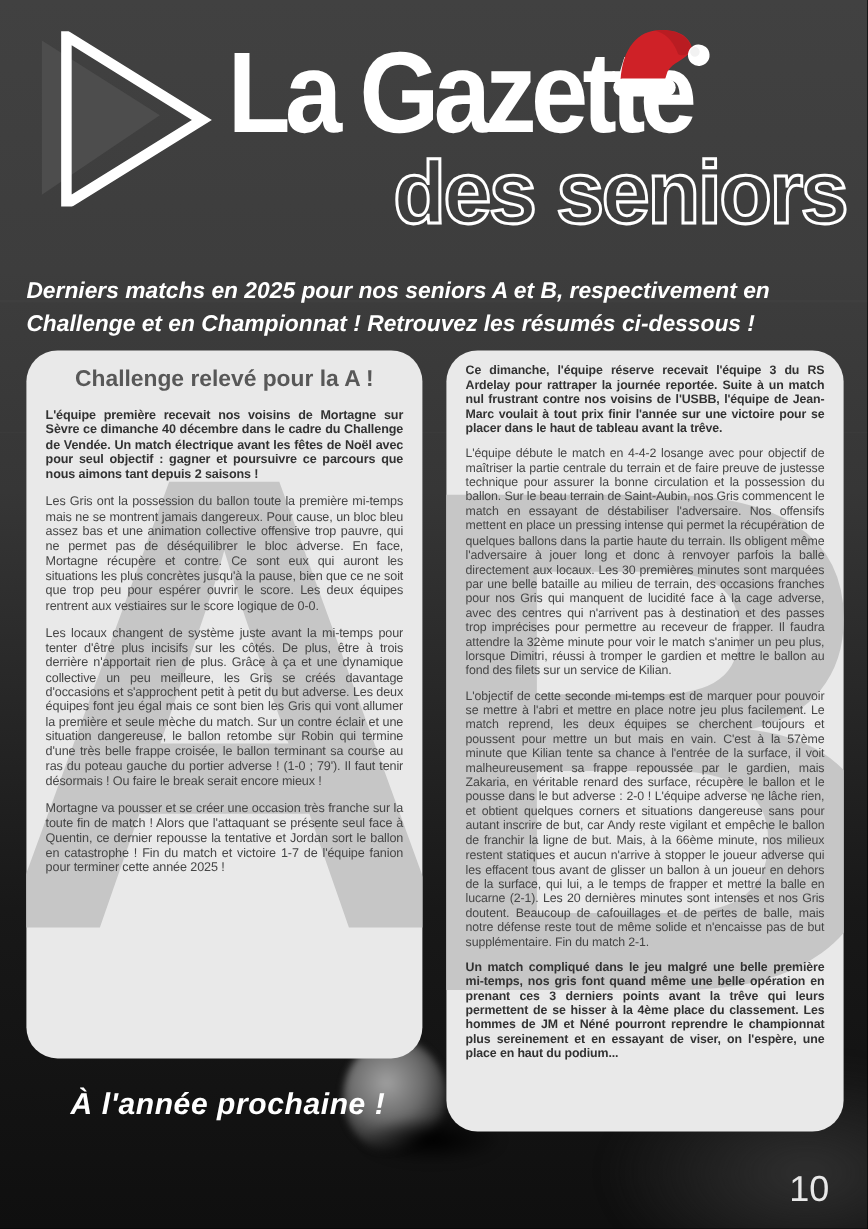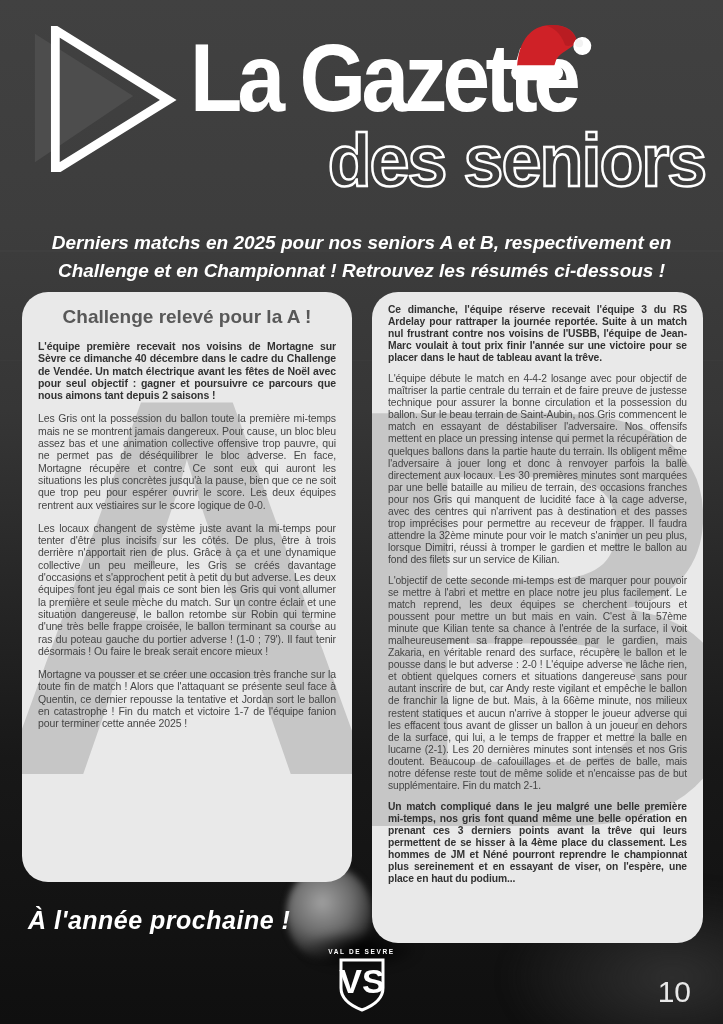--- a/index.html
+++ b/index.html
@@ -23,42 +23,42 @@
 
   
   .arrow-logo{position:absolute;left:32px;top:26px;width:145px;height:146px;}
   .title-main{position:absolute;left:148px;top:30px;width:470px;text-align:center;
     font-size:92px;font-weight:bold;color:#fff;letter-spacing:-5px;line-height:1.02;
     transform:scale(.93,1.04);transform-origin:center top;white-space:nowrap;}
   .title-sub{position:absolute;right:18px;top:124px;font-size:74px;font-weight:bold;
     letter-spacing:-2px;line-height:1;color:rgba(255,255,255,0);
     -webkit-text-stroke:2.5px #fff;transform:scaleX(.97);transform-origin:right top;white-space:nowrap;}
   .santa-hat{position:absolute;left:506px;top:20px;width:96px;height:74px;transform:rotate(-4deg);}
-  .subtitle{position:absolute;left:22px;right:22px;top:229px;text-align:center;color:#fff;
+  .subtitle{position:absolute;left:22px;right:22px;top:229px;color:#fff;
     font-weight:bold;font-style:italic;font-size:19px;line-height:1.45;}
 
   
   .card{position:absolute;top:292px;background:#e9e9e9;border-radius:26px;
     padding:12px 16px;box-sizing:border-box;overflow:hidden;}
   .card-left{left:22px;width:330px;height:590px;}
   .card-right{left:372px;width:331px;height:651px;}
   .watermark{position:absolute;inset:0;display:flex;align-items:center;justify-content:center;
     font-weight:bold;color:#c6c6c6;z-index:0;line-height:.9;pointer-events:none;user-select:none;}
   .card-left .watermark{font-size:540px;}
   .card-right .watermark{font-size:600px;}
   .card-content{position:relative;z-index:1;}
   .card-title{text-align:center;font-size:19px;font-weight:bold;color:#585858;margin:2px 0 12px;}
   .para{font-size:10.5px;line-height:12.3px;letter-spacing:-.1px;text-align:justify;
     margin:0 0 11px;color:#454545;}
   .card-right .para{font-size:10.3px;line-height:12.05px;margin:0 0 9px;}
   .para.bold{font-weight:bold;color:#323232;}
   .para:last-child{margin-bottom:0;}
 
   
-  .footer-message{position:absolute;left:28px;top:906px;width:324px;text-align:left;
+  .footer-message{position:absolute;left:28px;top:906px;width:324px;text-align:center;
     font-size:25px;font-weight:bold;font-style:italic;color:#fff;letter-spacing:.5px;}
   .vs-logo{position:absolute;left:50%;transform:translateX(-50%);top:948px;width:80px;text-align:center;}
   .vs-label{font-size:6.5px;font-weight:bold;color:#fff;letter-spacing:1.6px;white-space:nowrap;}
   .page-number{position:absolute;right:32px;top:934px;font-size:30px;color:#e8e8e8;margin-top:41px;}
 </style>
 </head>
 <body>
 
 <div class="page">
 
@@ -108,23 +108,16 @@
           <p class="para bold">Ce dimanche, l'équipe réserve recevait l'équipe 3 du RS Ardelay pour rattraper la journée reportée. Suite à un match nul frustrant contre nos voisins de l'USBB, l'équipe de Jean-Marc voulait à tout prix finir l'année sur une victoire pour se placer dans le haut de tableau avant la trêve.</p>
           <p class="para">L'équipe débute le match en 4-4-2 losange avec pour objectif de maîtriser la partie centrale du terrain et de faire preuve de justesse technique pour assurer la bonne circulation et la possession du ballon. Sur le beau terrain de Saint-Aubin, nos Gris commencent le match en essayant de déstabiliser l'adversaire. Nos offensifs mettent en place un pressing intense qui permet la récupération de quelques ballons dans la partie haute du terrain. Ils obligent même l'adversaire à jouer long et donc à renvoyer parfois la balle directement aux locaux. Les 30 premières minutes sont marquées par une belle bataille au milieu de terrain, des occasions franches pour nos Gris qui manquent de lucidité face à la cage adverse, avec des centres qui n'arrivent pas à destination et des passes trop imprécises pour permettre au receveur de frapper. Il faudra attendre la 32ème minute pour voir le match s'animer un peu plus, lorsque Dimitri, réussi à tromper le gardien et mettre le ballon au fond des filets sur un service de Kilian.</p>
           <p class="para">L'objectif de cette seconde mi-temps est de marquer pour pouvoir se mettre à l'abri et mettre en place notre jeu plus facilement. Le match reprend, les deux équipes se cherchent toujours et poussent pour mettre un but mais en vain. C'est à la 57ème minute que Kilian tente sa chance à l'entrée de la surface, il voit malheureusement sa frappe repoussée par le gardien, mais Zakaria, en véritable renard des surface, récupère le ballon et le pousse dans le but adverse : 2-0 ! L'équipe adverse ne lâche rien, et obtient quelques corners et situations dangereuse sans pour autant inscrire de but, car Andy reste vigilant et empêche le ballon de franchir la ligne de but. Mais, à la 66ème minute, nos milieux restent statiques et aucun n'arrive à stopper le joueur adverse qui les effacent tous avant de glisser un ballon à un joueur en dehors de la surface, qui lui, a le temps de frapper et mettre la balle en lucarne (2-1). Les 20 dernières minutes sont intenses et nos Gris doutent. Beaucoup de cafouillages et de pertes de balle, mais notre défense reste tout de même solide et n'encaisse pas de but supplémentaire. Fin du match 2-1.</p>
           <p class="para bold">Un match compliqué dans le jeu malgré une belle première mi-temps, nos gris font quand même une belle opération en prenant ces 3 derniers points avant la trêve qui leurs permettent de se hisser à la 4ème place du classement. Les hommes de JM et Néné pourront reprendre le championnat plus sereinement et en essayant de viser, on l'espère, une place en haut du podium...</p>
         </div>
     </div>
   </section>
 
   <div class="footer-message">À l'année prochaine !</div>
 
-  <div class="vs-logo">
-    <div class="vs-label">VAL DE SEVRE</div>
-    <svg width="50" height="56" viewBox="0 0 50 56" style="overflow:visible;margin-top:1px;">
-      <path d="M4,4 H46 V32 Q46,46 25,54 Q4,46 4,32 Z" fill="none" stroke="#ffffff" stroke-width="3"></path>
-      <text x="25" y="37" text-anchor="middle" font-family="Liberation Sans, sans-serif" font-size="34" font-weight="bold" fill="#ffffff">VS</text>
-    </svg>
-  </div>
 
   <div class="page-number">10</div>
 
 </div>
 
 </body></html>

